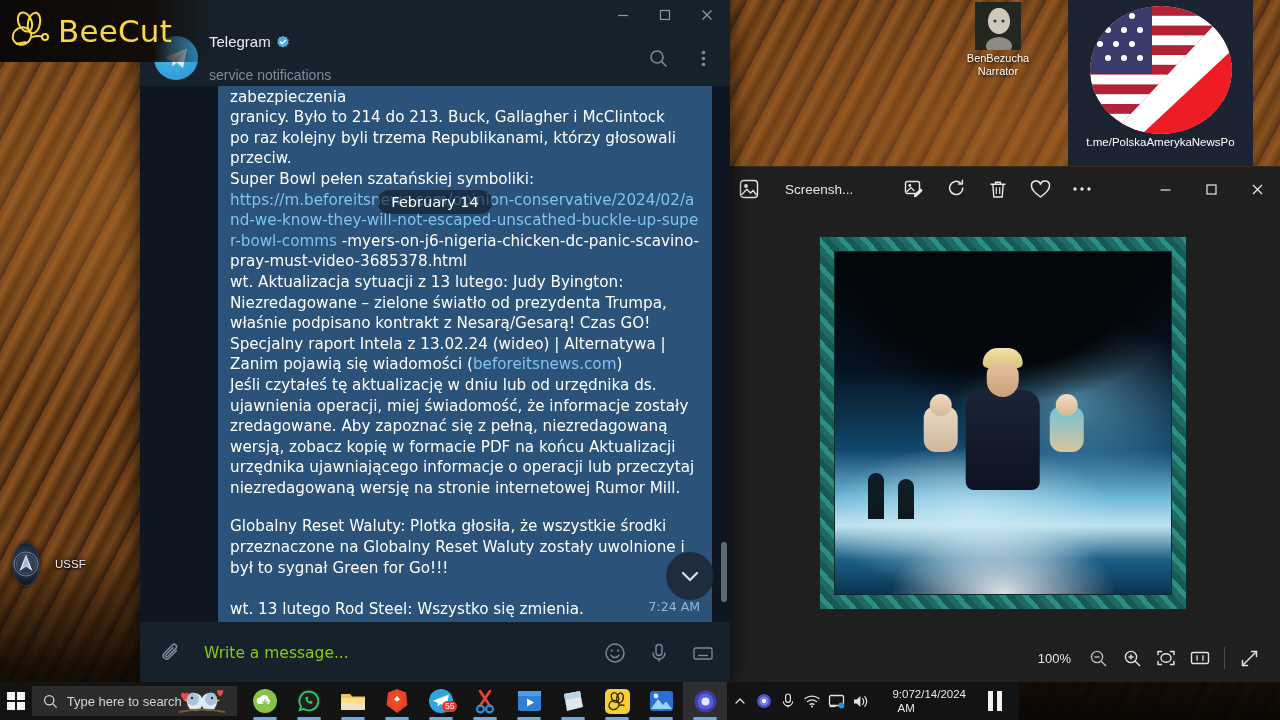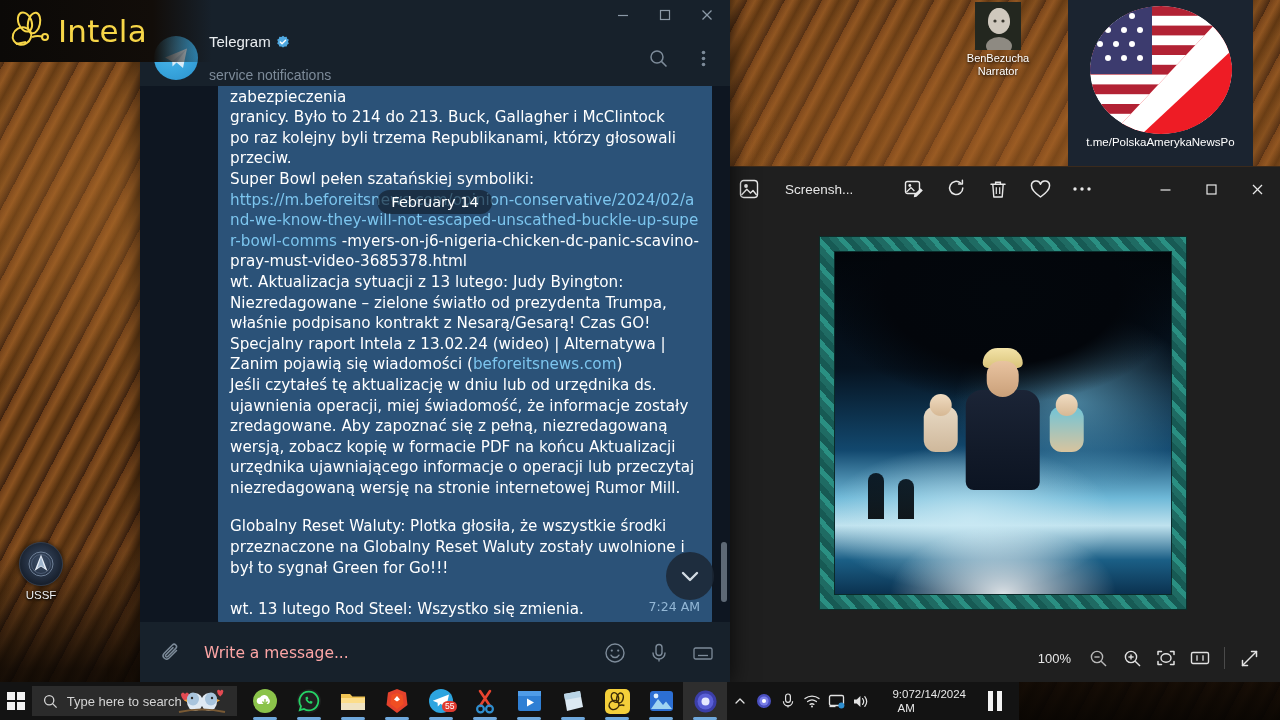--- a/index.html
+++ b/index.html
@@ -36,21 +36,21 @@
   }
   .bee-glyph { width: 44px; height: 40px; flex: 0 0 auto; }
   .beecut-text {
     color: #F7D648; font-size: 31px; letter-spacing: .2px;
     font-family: "DejaVu Sans", sans-serif; font-weight: 400;
   }
 
   
   .ussf-icon {
     position: absolute; left: 12px; top: 542px; width: 58px;
-    display: flex; flex-direction: column; align-items: center; gap: 3px;
+    display: flex; flex-direction: row; align-items: center; gap: 15px;
     z-index: 20;
   }
   .ussf-badge {
     width: 44px; height: 44px; border-radius: 50%;
     background:
       radial-gradient(circle at 50% 45%, #3d4f68 0%, #222d3e 52%, #141b26 78%, #0a0e14 100%);
     border: 1px solid #2e3a4c;
     display: flex; align-items: center; justify-content: center;
     box-shadow: 0 0 5px rgba(0,0,0,.7);
   }
@@ -144,21 +144,21 @@
   }
 
   
   .tg-composer {
     height: 62px; flex: 0 0 auto; background: #17212b;
     display: flex; align-items: center; padding: 0 10px 0 14px; gap: 10px;
     position: relative; z-index: 4;
   }
   .cmp-ico { width: 34px; height: 34px; display:flex; align-items:center; justify-content:center; color:#7d8b99; flex:0 0 auto; }
   .cmp-placeholder {
-    flex: 1 1 auto; color: #fca5a5; font-size: 15.5px;
+    flex: 1 1 auto; color: #84cc16; font-size: 15.5px;
     font-family: "DejaVu Sans", sans-serif; padding-left: 6px;
   }
 
   
   .narrator {
     position: absolute; left: 962px; top: 2px; width: 72px;
     display: flex; flex-direction: column; align-items: center; z-index: 22;
   }
   .narrator-thumb {
     width: 46px; height: 48px;
@@ -622,21 +622,21 @@
     <svg class="bee-glyph" viewBox="0 0 44 40">
       <g fill="none" stroke="#F7D648" stroke-width="2">
         <ellipse cx="17" cy="11" rx="6.5" ry="10" transform="rotate(-22 17 11)"></ellipse>
         <ellipse cx="26" cy="12" rx="6" ry="10.5" transform="rotate(12 26 12)"></ellipse>
         <ellipse cx="14" cy="25" rx="9.5" ry="8.5" transform="rotate(-30 14 25)"></ellipse>
         <path d="M24 26 q6-2 11 0"></path>
         <circle cx="37" cy="26" r="3"></circle>
         <path d="M8 33 L18 31"></path>
       </g>
     </svg>
-    <span class="beecut-text">Intela</span>
+    <span class="beecut-text">BeeCut</span>
   </div>
 
   <div class="taskbar">
     <div class="start-btn">
       <svg width="18" height="18" viewBox="0 0 18 18">
           <rect x="0" y="0" width="8" height="8" fill="#f2f2f2"></rect>
           <rect x="10" y="0" width="8" height="8" fill="#f2f2f2"></rect>
           <rect x="0" y="10" width="8" height="8" fill="#f2f2f2"></rect>
           <rect x="10" y="10" width="8" height="8" fill="#f2f2f2"></rect>
         </svg>

